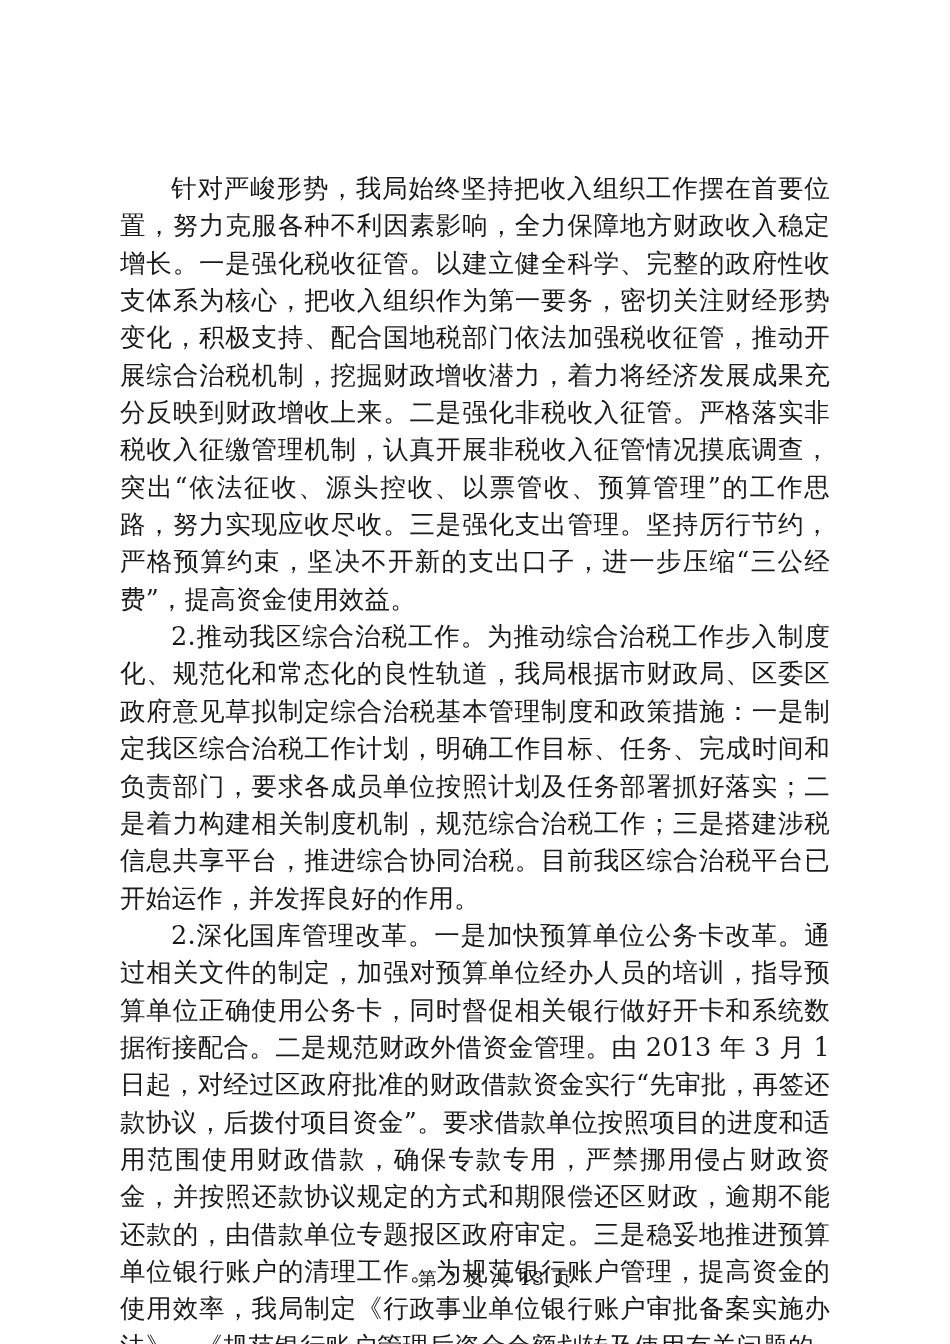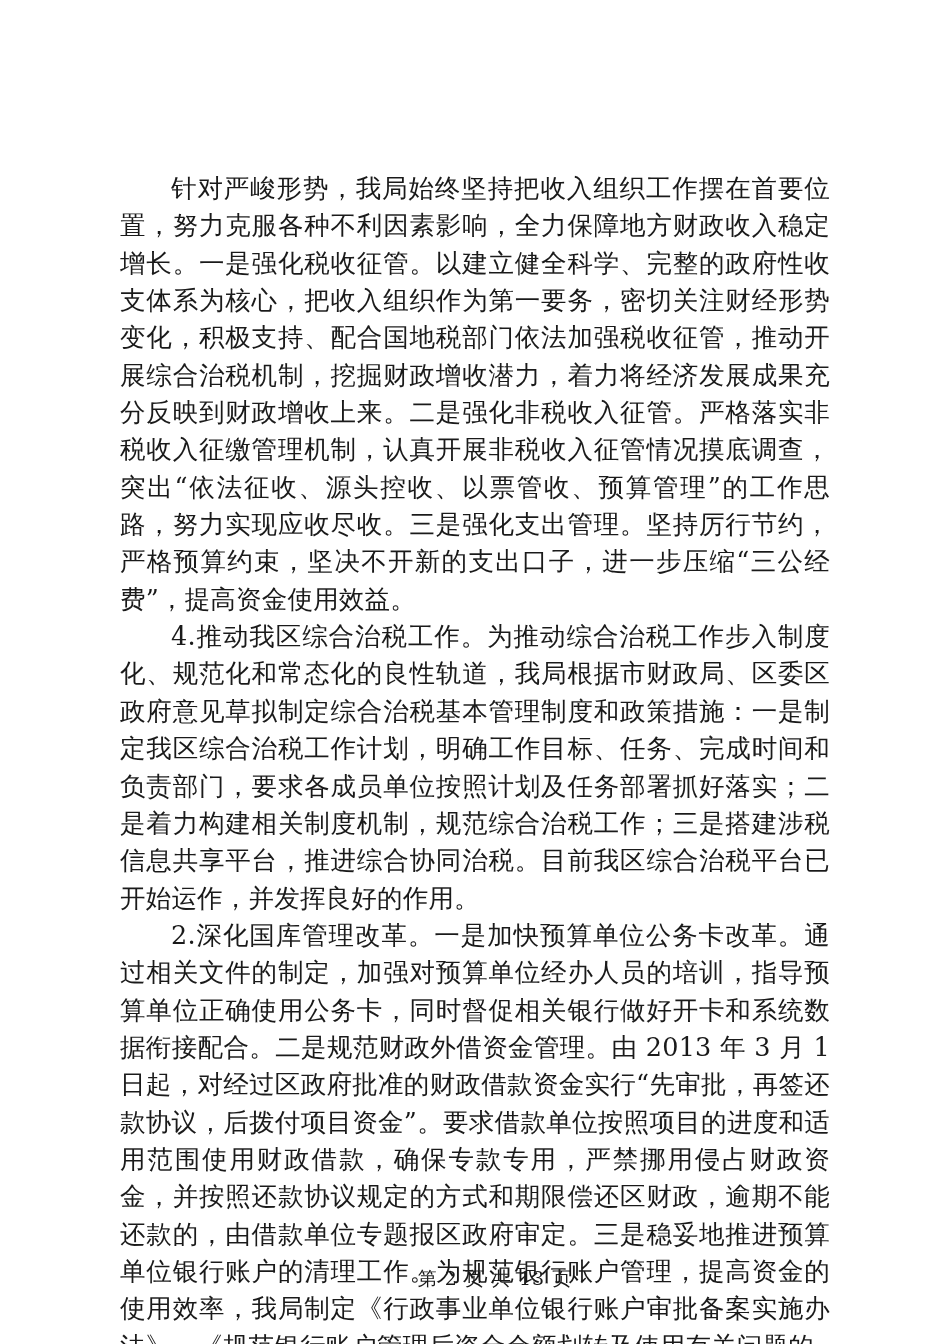--- a/index.html
+++ b/index.html
@@ -48,18 +48,18 @@
     letter-spacing: 1px;
     margin-left: 20px;
   }
 </style>
 </head>
 <body>
 
 <div class="page">
   <div class="doc-body">
     <p class="para">针对严峻形势，我局始终坚持把收入组织工作摆在首要位置，努力克服各种不利因素影响，全力保障地方财政收入稳定增长。一是强化税收征管。以建立健全科学、完整的政府性收支体系为核心，把收入组织作为第一要务，密切关注财经形势变化，积极支持、配合国地税部门依法加强税收征管，推动开展综合治税机制，挖掘财政增收潜力，着力将经济发展成果充分反映到财政增收上来。二是强化非税收入征管。严格落实非税收入征缴管理机制，认真开展非税收入征管情况摸底调查，突出“依法征收、源头控收、以票管收、预算管理”的工作思路，努力实现应收尽收。三是强化支出管理。坚持厉行节约，严格预算约束，坚决不开新的支出口子，进一步压缩“三公经费”，提高资金使用效益。</p>
-    <p class="para">4.推动我区综合治税工作。为推动综合治税工作步入制度化、规范化和常态化的良性轨道，我局根据市财政局、区委区政府意见草拟制定综合治税基本管理制度和政策措施：一是制定我区综合治税工作计划，明确工作目标、任务、完成时间和负责部门，要求各成员单位按照计划及任务部署抓好落实；二是着力构建相关制度机制，规范综合治税工作；三是搭建涉税信息共享平台，推进综合协同治税。目前我区综合治税平台已开始运作，并发挥良好的作用。</p>
+    <p class="para">2.推动我区综合治税工作。为推动综合治税工作步入制度化、规范化和常态化的良性轨道，我局根据市财政局、区委区政府意见草拟制定综合治税基本管理制度和政策措施：一是制定我区综合治税工作计划，明确工作目标、任务、完成时间和负责部门，要求各成员单位按照计划及任务部署抓好落实；二是着力构建相关制度机制，规范综合治税工作；三是搭建涉税信息共享平台，推进综合协同治税。目前我区综合治税平台已开始运作，并发挥良好的作用。</p>
     <p class="para">2.深化国库管理改革。一是加快预算单位公务卡改革。通过相关文件的制定，加强对预算单位经办人员的培训，指导预算单位正确使用公务卡，同时督促相关银行做好开卡和系统数据衔接配合。二是规范财政外借资金管理。由 2013 年 3 月 1 日起，对经过区政府批准的财政借款资金实行“先审批，再签还款协议，后拨付项目资金”。要求借款单位按照项目的进度和适用范围使用财政借款，确保专款专用，严禁挪用侵占财政资金，并按照还款协议规定的方式和期限偿还区财政，逾期不能还款的，由借款单位专题报区政府审定。三是稳妥地推进预算单位银行账户的清理工作。为规范银行账户管理，提高资金的使用效率，我局制定《行政事业单位银行账户审批备案实施办法》、《规范银行账户管理后资金余额划转及使用有关问题的</p>
   </div>
 </div>
 
 <div class="footer">第 2 页  共 13 页</div>
 
 </body></html>

